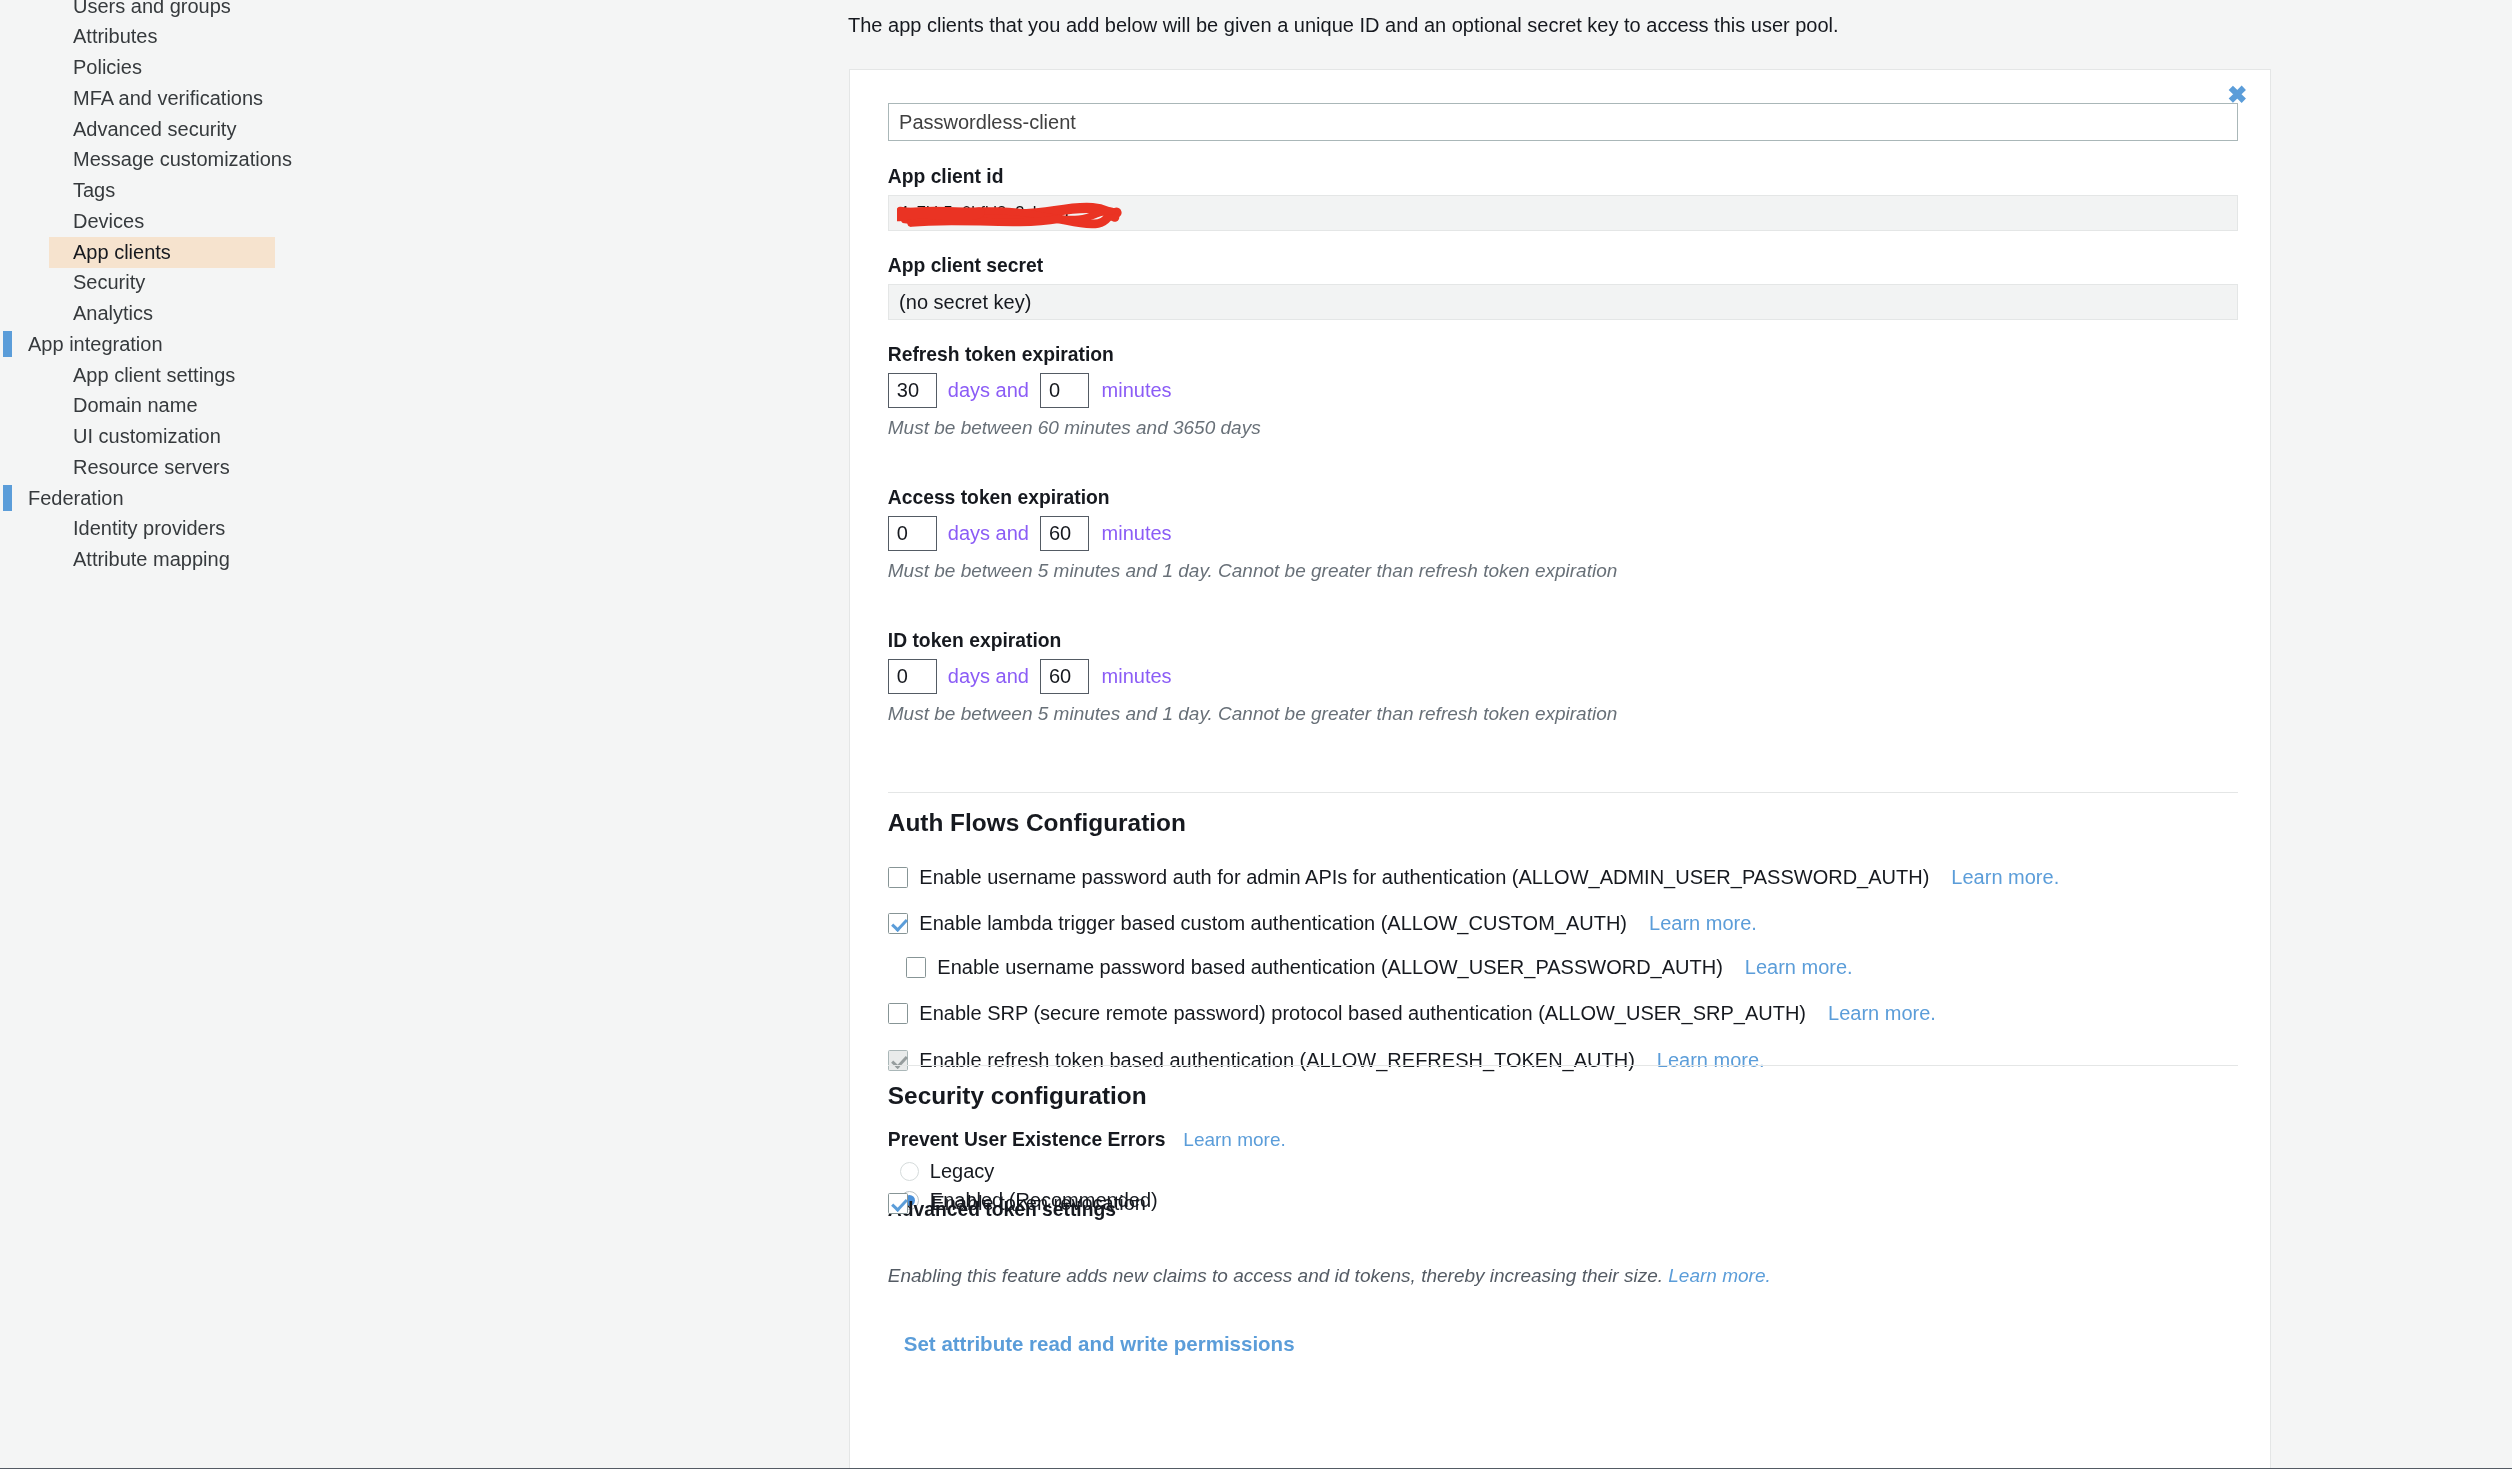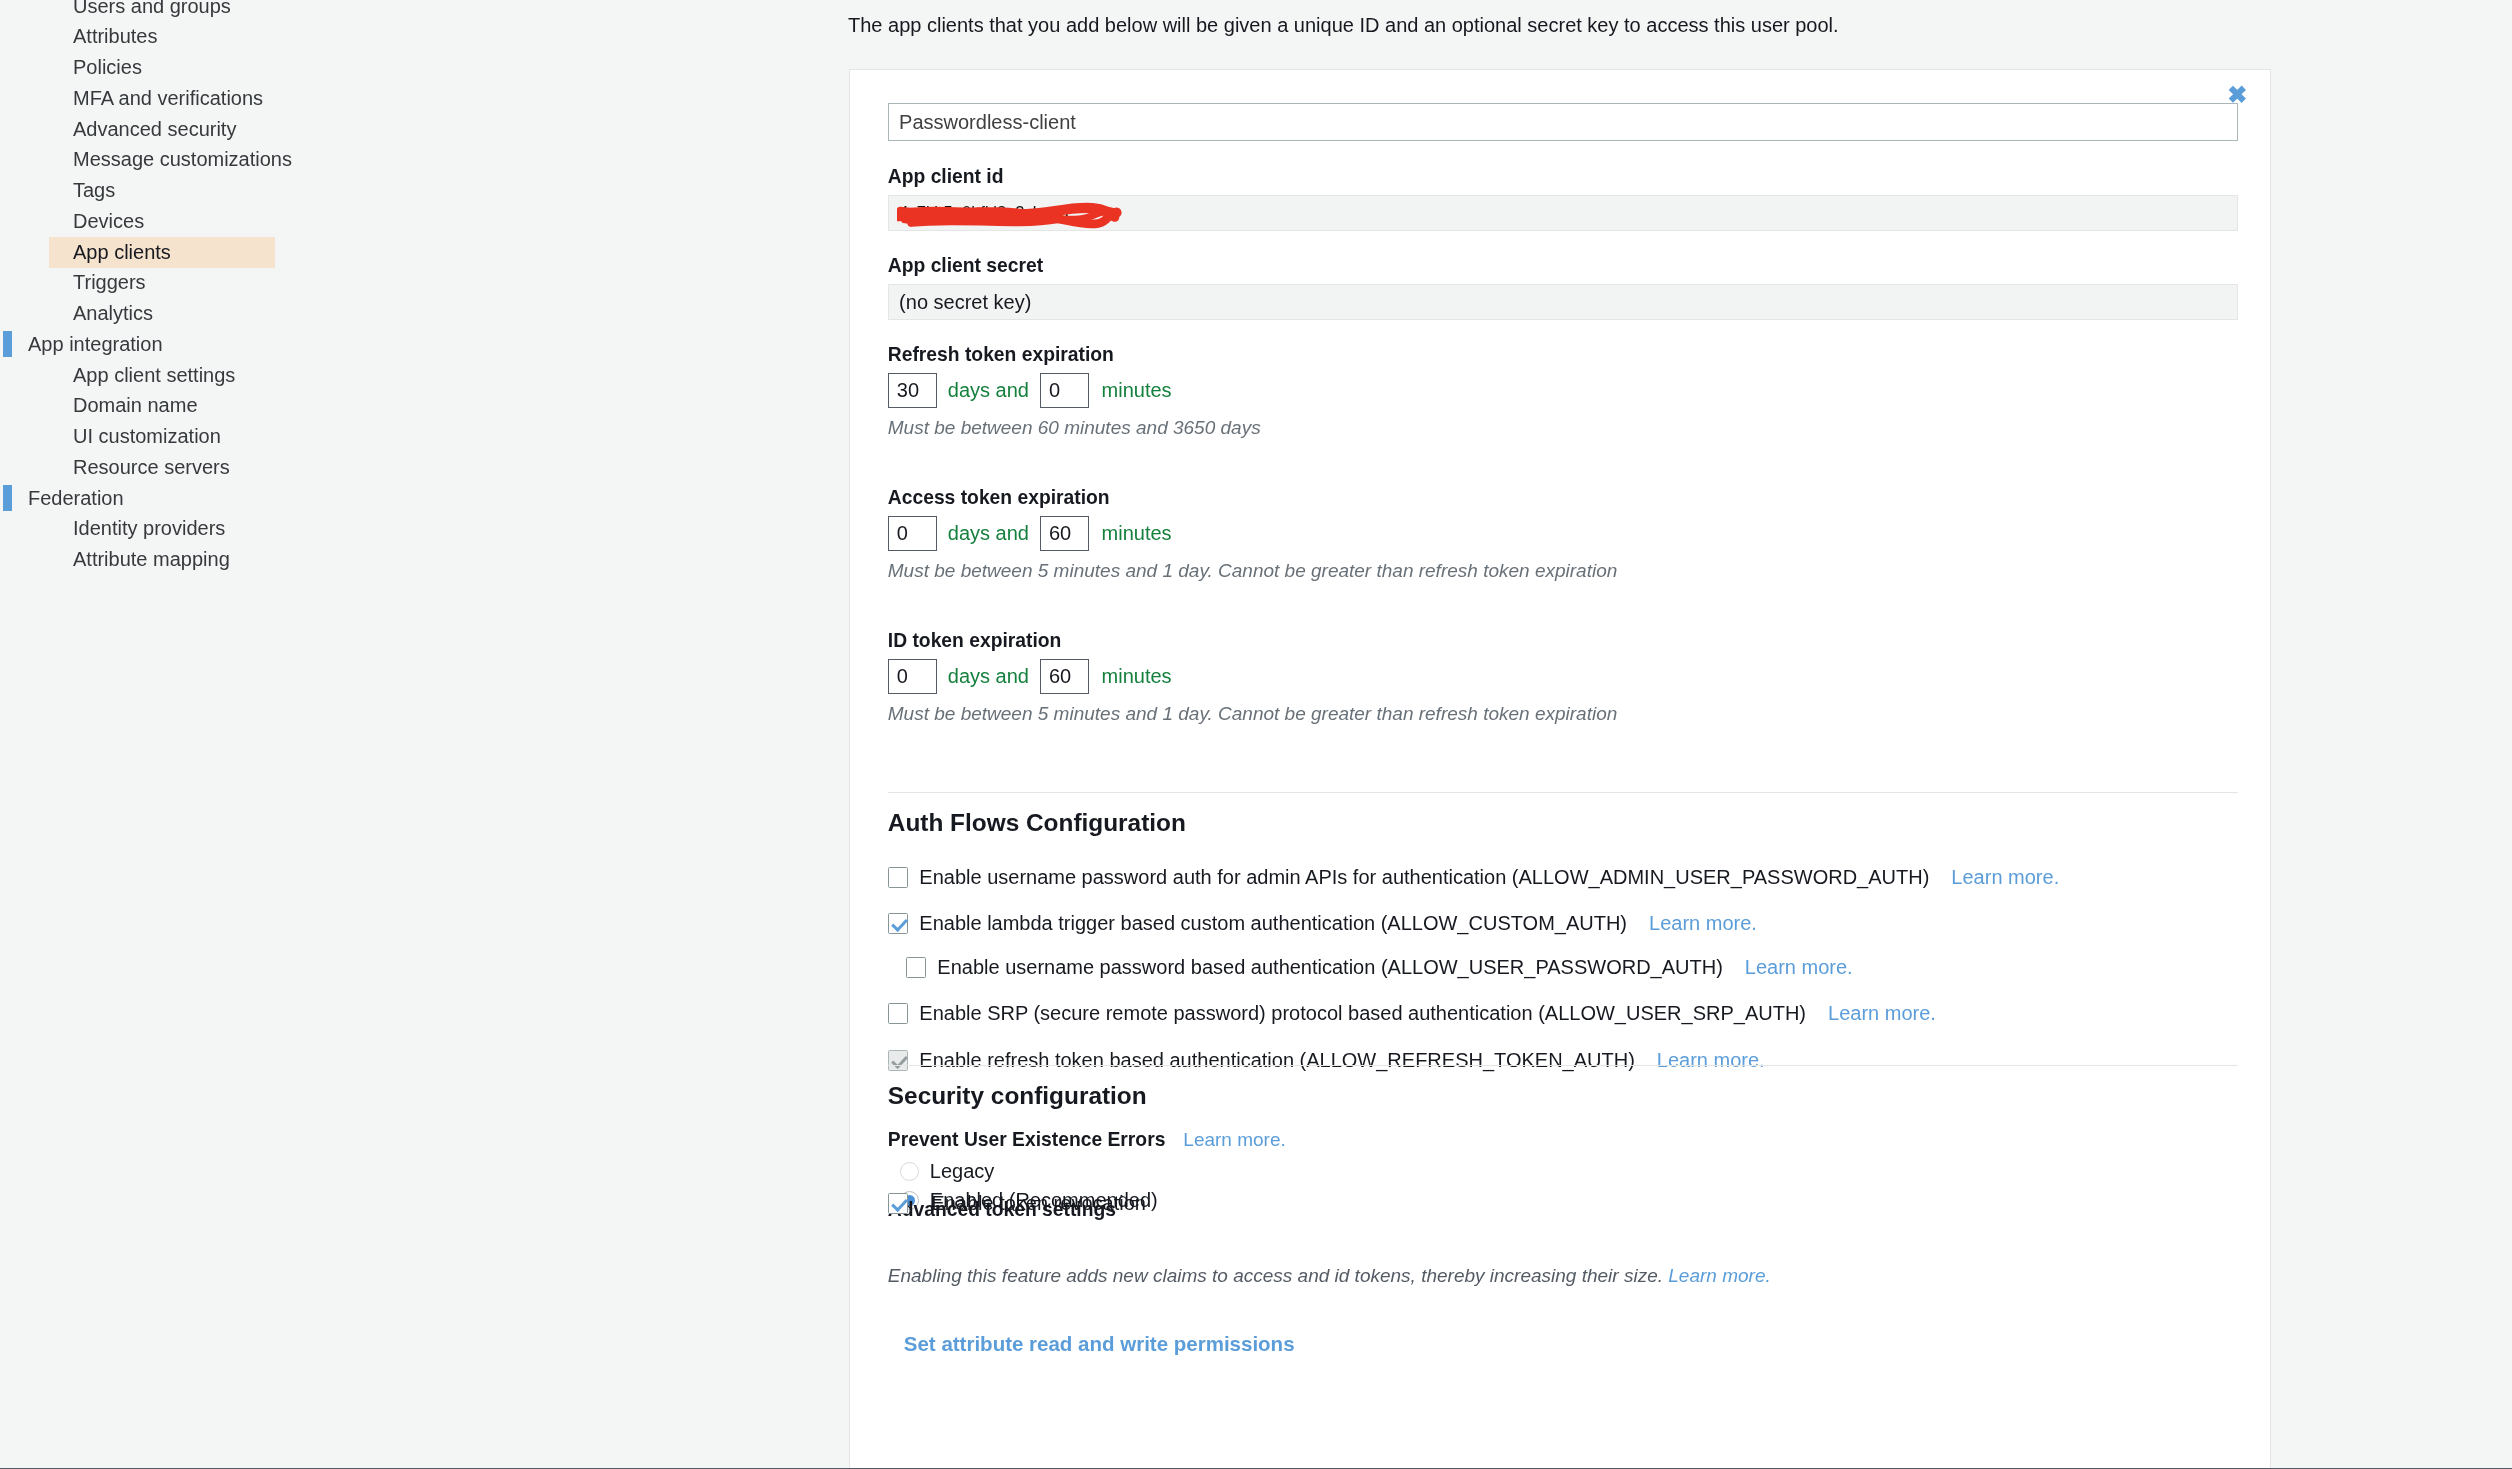--- a/index.html
+++ b/index.html
@@ -169,21 +169,21 @@
     padding-left: 8px;
     font-family: "Liberation Sans", sans-serif;
   }
   .dur-row {
     display: flex;
     align-items: center;
     gap: 0;
   }
   .dur-row .sep {
     font-size: 20px;
-    color: #15803d;
+    color: #8b5cf6;
     padding: 0 11px;
   }
   .dur-row .sep.last { padding-left: 12.6px; }
 
   .hint {
     font-size: 19px;
     font-style: italic;
     color: #687078;
     margin-top: 8.7px;
     white-space: nowrap;
@@ -340,21 +340,21 @@
           <span class="nav-label">Tags</span>
         </div>
         <div class="nav-item level-sub" style="position: absolute; left: 0px; top: 206px; width: 848px;">
           <span class="nav-label">Devices</span>
         </div>
         <div class="nav-item level-sub active" style="position: absolute; left: 0px; top: 237px; width: 848px;">
           <div class="hl-band"></div>
           <span class="nav-label">App clients</span>
         </div>
         <div class="nav-item level-sub" style="position: absolute; left: 0px; top: 267px; width: 848px;">
-          <span class="nav-label">Triggers</span>
+          <span class="nav-label">Security</span>
         </div>
         <div class="nav-item level-sub" style="position: absolute; left: 0px; top: 298px; width: 848px;">
           <span class="nav-label">Analytics</span>
         </div>
         <div class="nav-item level-top" style="position: absolute; left: 0px; top: 329px; width: 848px;">
           <div class="nav-marker"></div>
           <span class="nav-label">App integration</span>
         </div>
         <div class="nav-item level-sub" style="position: absolute; left: 0px; top: 360px; width: 848px;">
           <span class="nav-label">App client settings</span>

